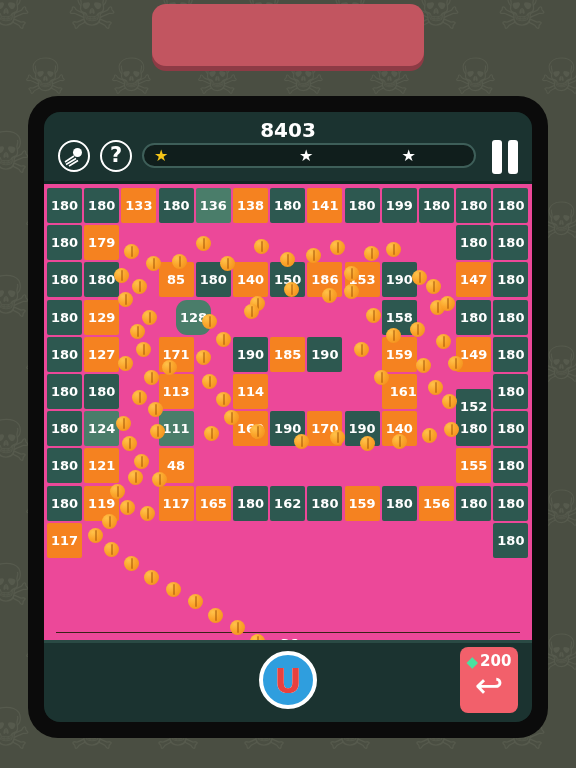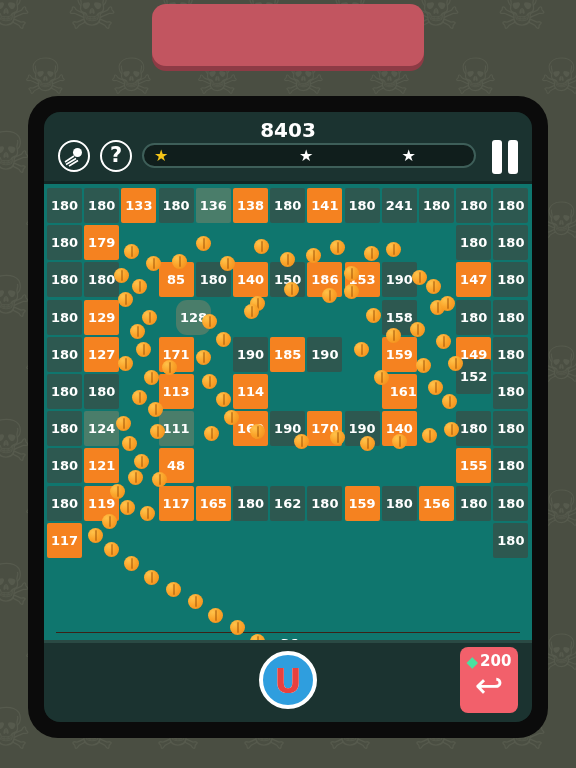--- a/index.html
+++ b/index.html
@@ -121,21 +121,21 @@
   #pause i {
     display: block;
     width: 10px; height: 100%;
     background: #ffffff;
     border-radius: 3px;
   }
   
   #field {
     position: relative;
     flex: 1 1 auto;
-    background: #0f766e;
+    background: #ec4899;
     overflow: hidden;
     text-decoration: underline;
   }
   .block {
     position: absolute;
     width: 35px; height: 35px;
     border-radius: 2px;
     display: flex; align-items: center; justify-content: center;
     color: #ffffff;
     font-size: 13px;
@@ -370,21 +370,21 @@
         <div class="block green" style="left: 226.2px; top: 4px;">
           <span>180</span>
         </div>
         <div class="block orange" style="left: 263.4px; top: 4px;">
           <span>141</span>
         </div>
         <div class="block green" style="left: 300.6px; top: 4px;">
           <span>180</span>
         </div>
         <div class="block green" style="left: 337.8px; top: 4px;">
-          <span>241</span>
+          <span>199</span>
         </div>
         <div class="block green" style="left: 375px; top: 4px;">
           <span>180</span>
         </div>
         <div class="block green" style="left: 412.2px; top: 4px;">
           <span>180</span>
         </div>
         <div class="block green" style="left: 449.4px; top: 4px;">
           <span>180</span>
         </div>
@@ -486,21 +486,21 @@
         </div>
         <div class="block orange" style="left: 114.6px; top: 190px;">
           <span>113</span>
         </div>
         <div class="block orange" style="left: 189px; top: 190px;">
           <span>114</span>
         </div>
         <div class="block orange" style="left: 337.8px; top: 190px; justify-content: flex-end;">
           <span>161</span>
         </div>
-        <div class="block green" style="left: 412.2px; top: 175px;">
+        <div class="block green" style="left: 412.2px; top: 205px;">
           <span>152</span>
         </div>
         <div class="block green" style="left: 449.4px; top: 190px;">
           <span>180</span>
         </div>
         <div class="block green" style="left: 3px; top: 227.2px;">
           <span>180</span>
         </div>
         <div class="block lgreen" style="left: 40.2px; top: 227.2px;">
           <span>124</span>

